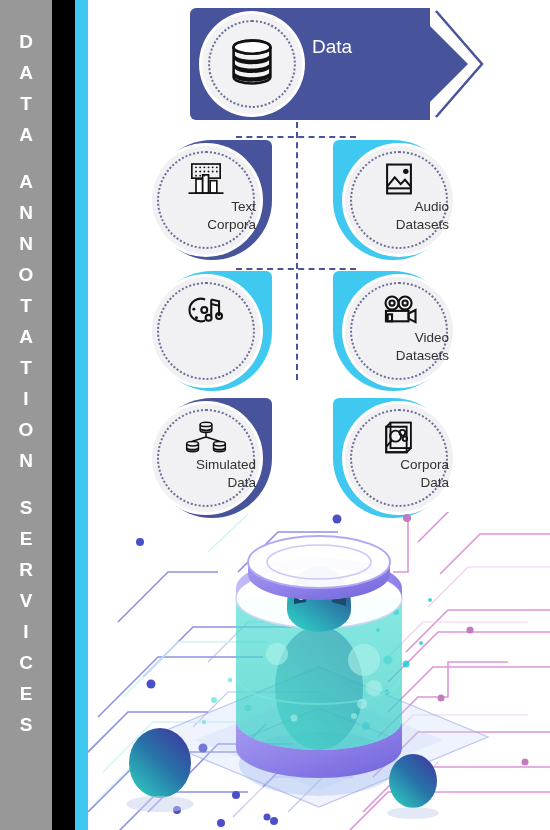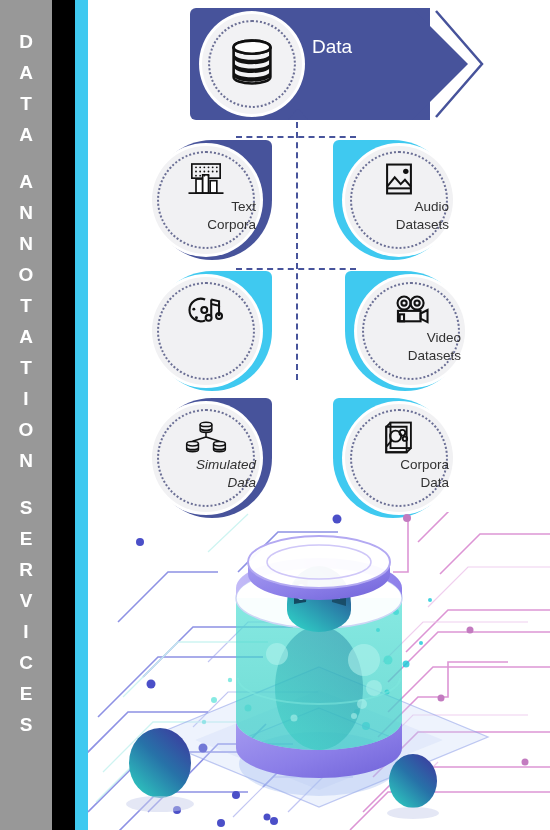--- a/index.html
+++ b/index.html
@@ -214,21 +214,21 @@
       <path d="M38 13 v12"></path>
               </g>
       <g fill="#111">
                 <circle cx="12" cy="27" r="1.7"></circle>
                 <circle cx="9" cy="17" r="1.7"></circle>
               </g>
             </svg>
           </div>
         </div>
       </div>
-      <div class="card right" style="left: 345px; top: 271px; text-decoration: underline;">
+      <div class="card right" style="left: 333px; top: 271px; text-decoration: underline;">
         <div class="blob" style="background: rgb(63, 201, 240);"></div>
         <div class="disc">
           <div class="dots"></div>
           <div class="ico">
             <svg width="40" height="32" viewBox="0 0 46 36">
               <g fill="none" stroke="#111" stroke-width="2.4">
       <circle cx="15" cy="10" r="7.5"></circle>
                 <circle cx="30" cy="10" r="7.5"></circle>
       <circle cx="15" cy="10" r="3"></circle>
                 <circle cx="30" cy="10" r="3"></circle>
@@ -237,21 +237,21 @@
       <rect x="10" y="23" width="5" height="8"></rect>
               </g>
             </svg>
           </div>
           <div class="cap">
             <div>Video</div>
             <div>Datasets</div>
           </div>
         </div>
       </div>
-      <div class="card left" style="left: 152px; top: 398px; font-style: italic;">
+      <div class="card left" style="left: 152px; top: 398px;">
         <div class="blob" style="background: rgb(71, 83, 155);"></div>
         <div class="disc">
           <div class="dots"></div>
           <div class="ico">
             <svg width="42" height="34" viewBox="0 0 50 40">
               <g fill="none" stroke="#111" stroke-width="1.8">
       <ellipse cx="25" cy="5" rx="7" ry="2.6"></ellipse>
                 <path d="M18 5v7c0 1.4 3.1 2.6 7 2.6s7-1.2 7-2.6V5"></path>
       <ellipse cx="9" cy="28" rx="7" ry="2.6"></ellipse>
                 <path d="M2 28v7c0 1.4 3.1 2.6 7 2.6s7-1.2 7-2.6v-7"></path>

